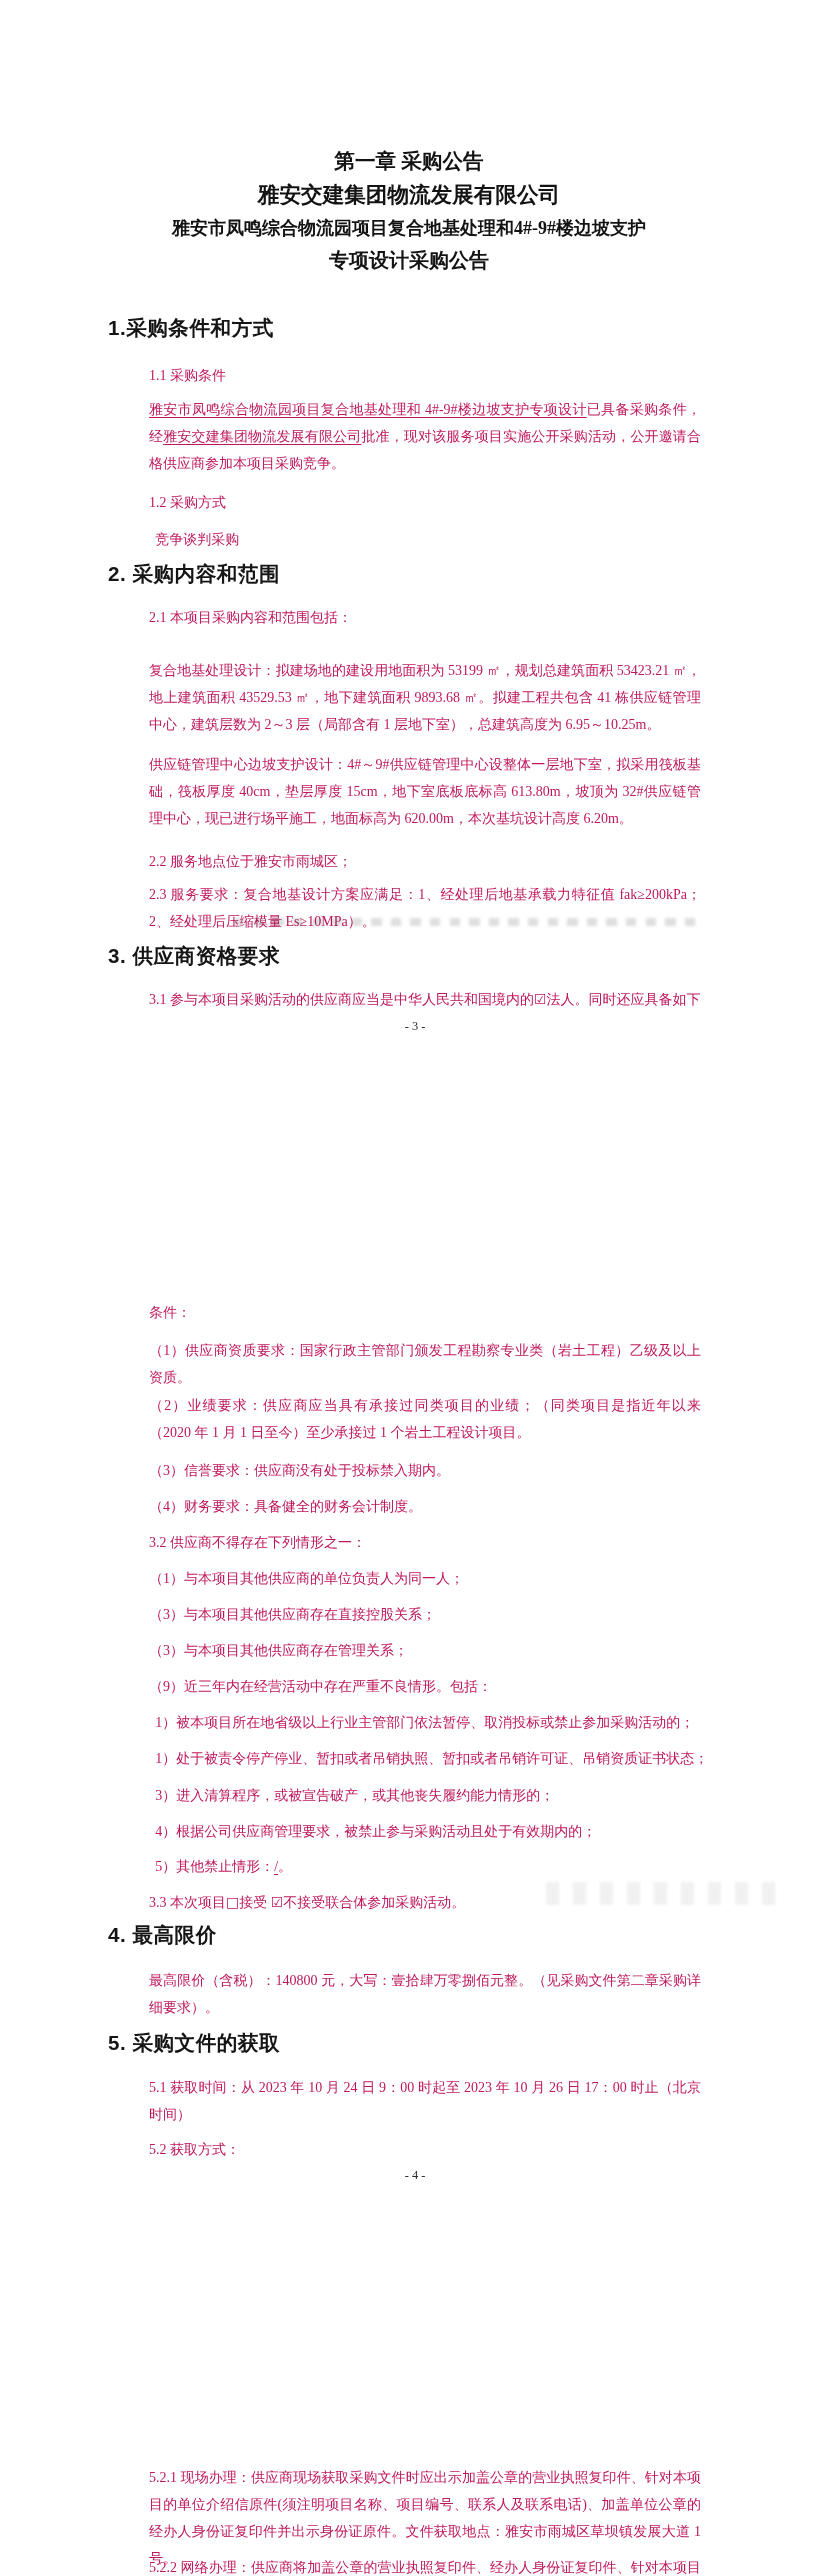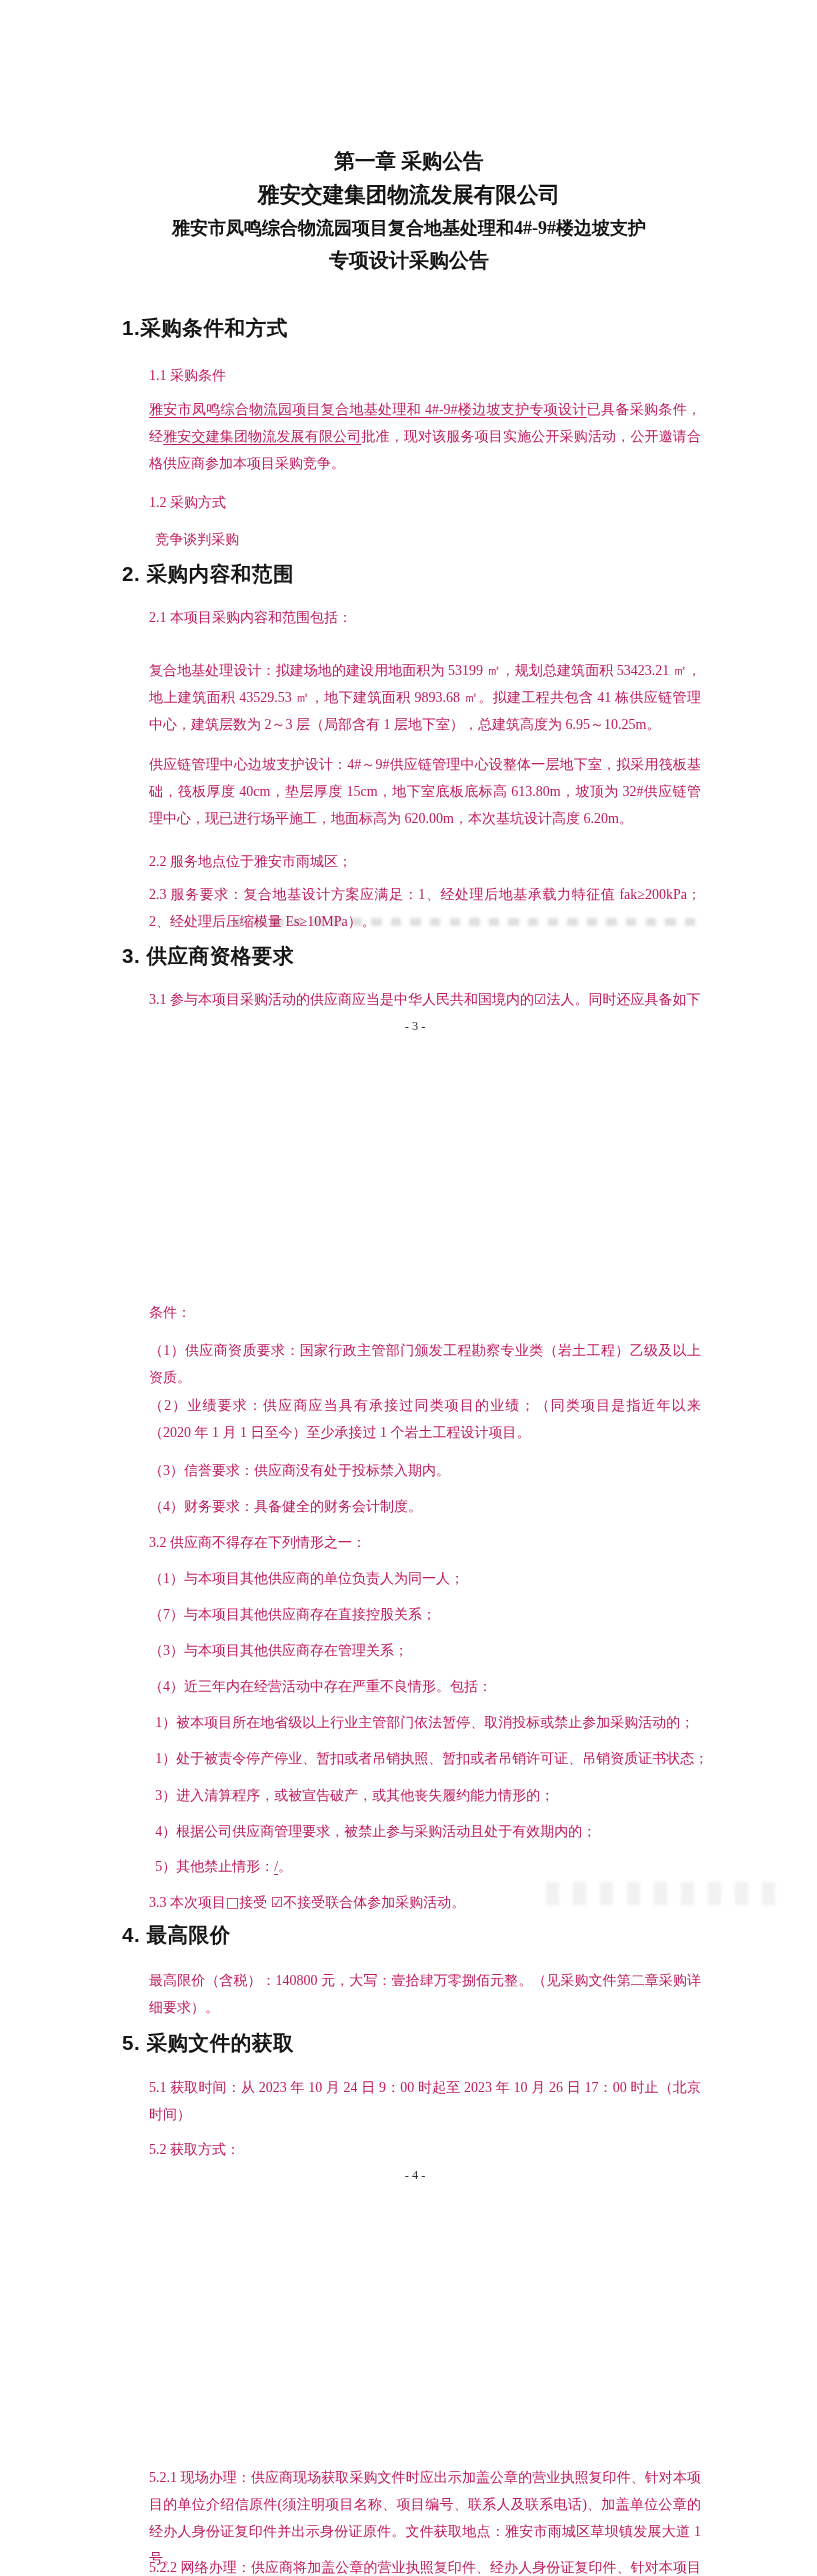--- a/index.html
+++ b/index.html
@@ -1,20 +1,20 @@
 <!DOCTYPE html>
 <html style="font-size:8.2px"><head>
 <meta charset="utf-8">
 <style>
   html,body{margin:0;padding:0;background:#ffffff;}
   .doc{position:relative;width:818px;height:3467px;background:#ffffff;overflow:hidden;
        font-family:"Liberation Serif","DejaVu Serif",serif;color:#1f1f1f;}
   .ttl{position:absolute;left:82px;width:654px;text-align:center;font-weight:bold;color:#131313;
        font-family:"Liberation Serif","DejaVu Serif",serif;}
-  .hd{position:absolute;left:122px;font-family:"Liberation Sans","DejaVu Sans",sans-serif;
+  .hd{position:absolute;left:108px;font-family:"Liberation Sans","DejaVu Sans",sans-serif;
       font-weight:bold;font-size:20.6px;line-height:25px;color:#151515;letter-spacing:0.5px;}
   .blk{position:absolute;left:149px;width:552px;font-size:14px;line-height:27px;
        text-align:justify;color:#be185d;}
   .single{text-align:left;white-space:nowrap;}
   .ind1{padding-left:6.2px;}
   .pnum{position:absolute;left:88px;width:654px;text-align:center;font-size:12.4px;line-height:14.4px;color:#2a2a2a;}
   .u{text-decoration:underline;text-underline-offset:3.1px;text-decoration-thickness:1px;}
   .chk{font-family:"DejaVu Sans","Liberation Sans",sans-serif;}
   .artifact{position:absolute;filter:blur(1.5px);}
   #artifact-1{left:234px;top:918px;width:466px;height:8.2px;opacity:.30;
@@ -55,23 +55,23 @@
   <div class="pnum" style="top:1019px;">- 3 -</div>
 
   <div class="blk single" style="top:1299px;">条件：</div>
   <div class="blk" style="top:1337px;">（1）供应商资质要求：国家行政主管部门颁发工程勘察专业类（岩土工程）乙级及以上资质。</div>
   <div class="blk" style="top:1392px;">（2）业绩要求：供应商应当具有承接过同类项目的业绩；（同类项目是指近年以来（2020 年 1 月 1 日至今）至少承接过 1 个岩土工程设计项目。</div>
   <div class="blk single" style="top:1457px;">（3）信誉要求：供应商没有处于投标禁入期内。</div>
   <div class="blk single" style="top:1493px;">（4）财务要求：具备健全的财务会计制度。</div>
 
   <div class="blk single" style="top:1529px;">3.2 供应商不得存在下列情形之一：</div>
   <div class="blk single" style="top:1565px;">（1）与本项目其他供应商的单位负责人为同一人；</div>
-  <div class="blk single" style="top:1601px;">（7）与本项目其他供应商存在直接控股关系；</div>
+  <div class="blk single" style="top:1601px;">（3）与本项目其他供应商存在直接控股关系；</div>
   <div class="blk single" style="top:1637px;">（3）与本项目其他供应商存在管理关系；</div>
-  <div class="blk single" style="top:1673px;">（4）近三年内在经营活动中存在严重不良情形。包括：</div>
+  <div class="blk single" style="top:1673px;">（9）近三年内在经营活动中存在严重不良情形。包括：</div>
   <div class="blk single ind1" style="top:1709px;">1）被本项目所在地省级以上行业主管部门依法暂停、取消投标或禁止参加采购活动的；</div>
   <div class="blk single ind1" style="top:1745px;">1）处于被责令停产停业、暂扣或者吊销执照、暂扣或者吊销许可证、吊销资质证书状态；</div>
   <div class="blk single ind1" style="top:1782px;">3）进入清算程序，或被宣告破产，或其他丧失履约能力情形的；</div>
   <div class="blk single ind1" style="top:1818px;">4）根据公司供应商管理要求，被禁止参与采购活动且处于有效期内的；</div>
   <div class="blk single ind1" style="top:1853px;"><span>5）其他禁止情形：</span><span class="u">/</span><span>。</span></div>
 
   <div class="blk single" style="top:1889px;"><span>3.3 本次项目</span><span class="chk">□</span><span>接受 </span><span class="chk">☑</span><span>不接受联合体参加采购活动。</span></div>
 
   <div id="artifact-2" class="artifact"></div>
 

